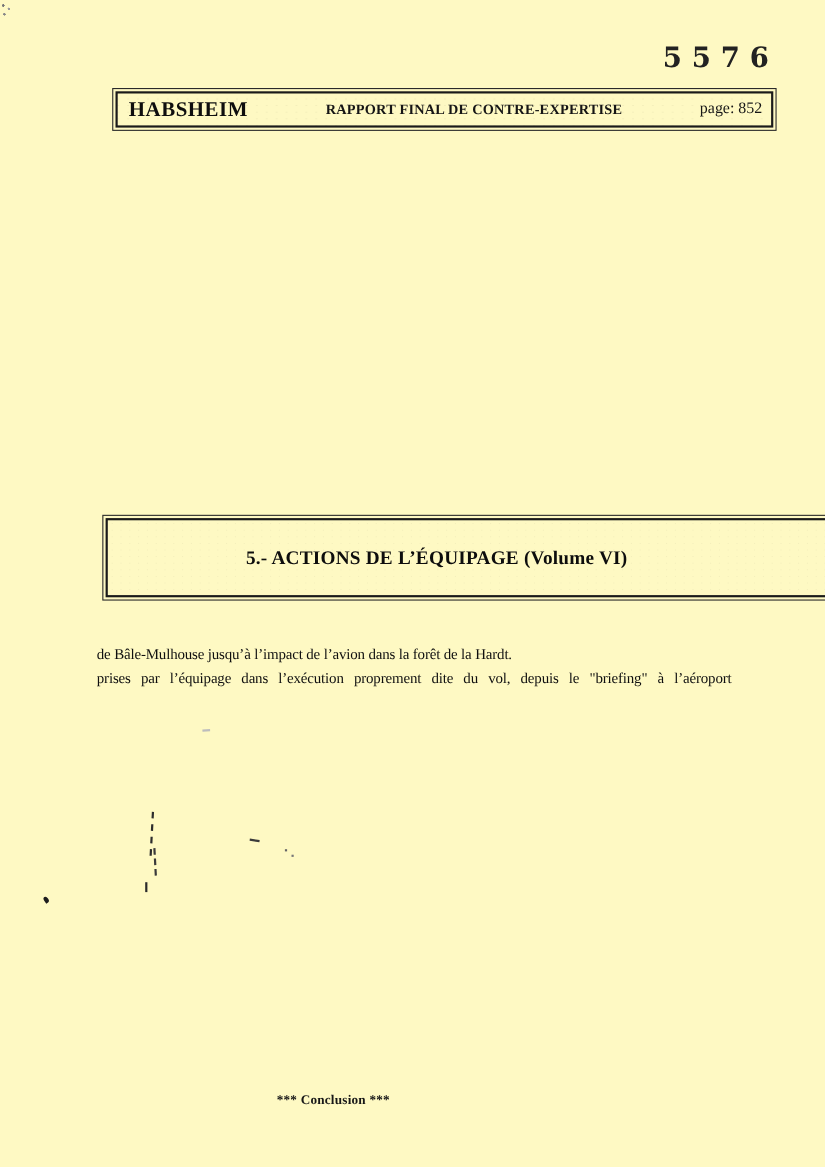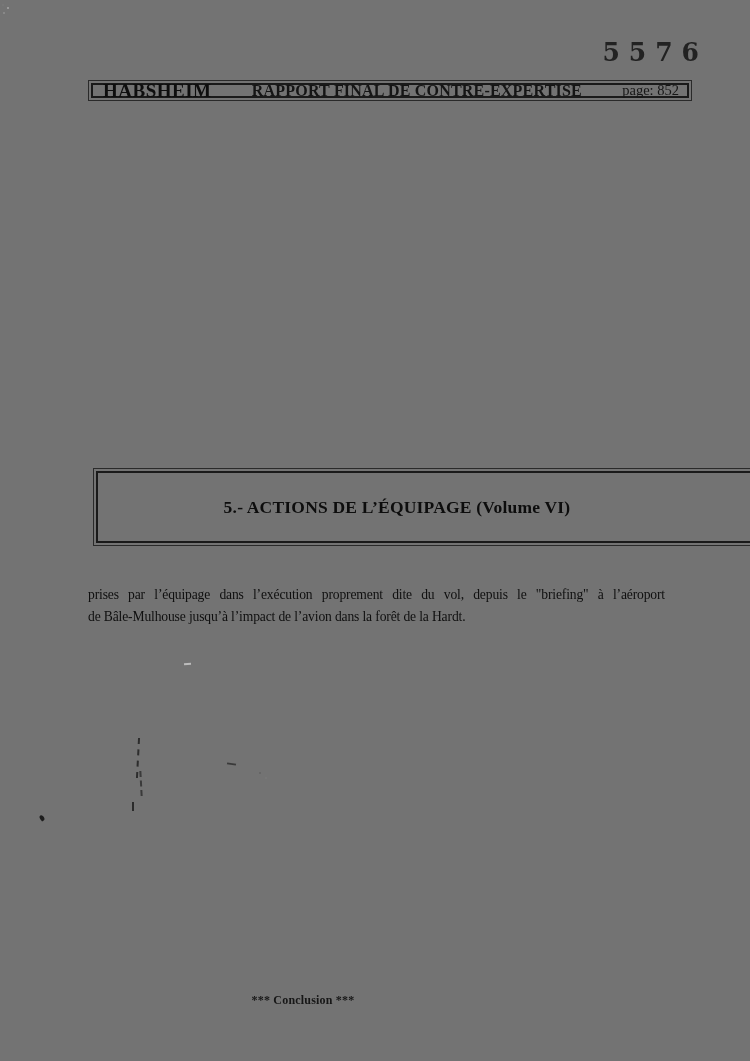--- a/index.html
+++ b/index.html
@@ -6,38 +6,38 @@
   body {
     width: 750px; height: 1061px;
     background: #ffffff;
     font-family: "Liberation Serif", serif;
     color: #111;
     overflow: hidden;
   }
   .page {
     position: relative;
     width: 750px; height: 1061px;
-    background: #737373;
+    background: #fef9c3;
   }
 
   
   .stamp {
     position: absolute; top: 38px; right: 42px;
     font-family: "DejaVu Serif", serif;
     font-weight: bold;
     font-size: 25px;
     letter-spacing: 9px;
     color: #222;
     transform: scaleY(1.02);
   }
 
   
   .header-box {
-    position: absolute; left: 88px; top: 80px;
-    width: 604px; height: 21px;
+    position: absolute; left: 102px; top: 80px;
+    width: 604px; height: 39px;
     border: 1.5px solid #2a2a2a;
     box-sizing: border-box;
     padding: 2px;
     background:
       radial-gradient(rgba(0,0,0,0.045) 0.5px, transparent 0.6px);
     background-size: 9px 6px;
   }
   .header-inner {
     width: 100%; height: 100%;
     box-sizing: border-box;
@@ -49,21 +49,21 @@
     font-size: 19px;
     letter-spacing: 0.5px;
     padding-left: 10px;
     white-space: nowrap;
     color: #0e0e0e;
   }
   .header-subtitle {
     flex: 1;
     text-align: center;
     font-weight: bold;
-    font-size: 16px;
+    font-size: 13px;
     letter-spacing: 0.2px;
     white-space: nowrap;
     color: #151515;
   }
   .header-page {
     font-size: 14.5px;
     padding-right: 8px;
     white-space: nowrap;
     color: #161616;
   }
@@ -182,22 +182,22 @@
     </div>
   </div>
 
   <div class="title-box">
     <div class="title-inner">
       <span class="section-title">5.- ACTIONS DE L’ÉQUIPAGE (Volume VI)</span>
     </div>
   </div>
 
   <div class="paragraph">
+    <div class="para-line last">de Bâle-Mulhouse jusqu’à l’impact de l’avion dans la forêt de la Hardt.</div>
     <div class="para-line">prises par l’équipage dans l’exécution proprement dite du vol, depuis le "briefing" à l’aéroport</div>
-    <div class="para-line last">de Bâle-Mulhouse jusqu’à l’impact de l’avion dans la forêt de la Hardt.</div>
   </div>
 
   <div class="mark faint-dash"></div>
   <div class="mark pen-stroke-1"></div>
   <div class="mark pen-stroke-2"></div>
   <div class="mark pen-stroke-3"></div>
   <div class="mark pen-dash"></div>
   <div class="mark pen-dot-1"></div>
   <div class="mark pen-dot-2"></div>
   <div class="mark pen-comma"></div>

